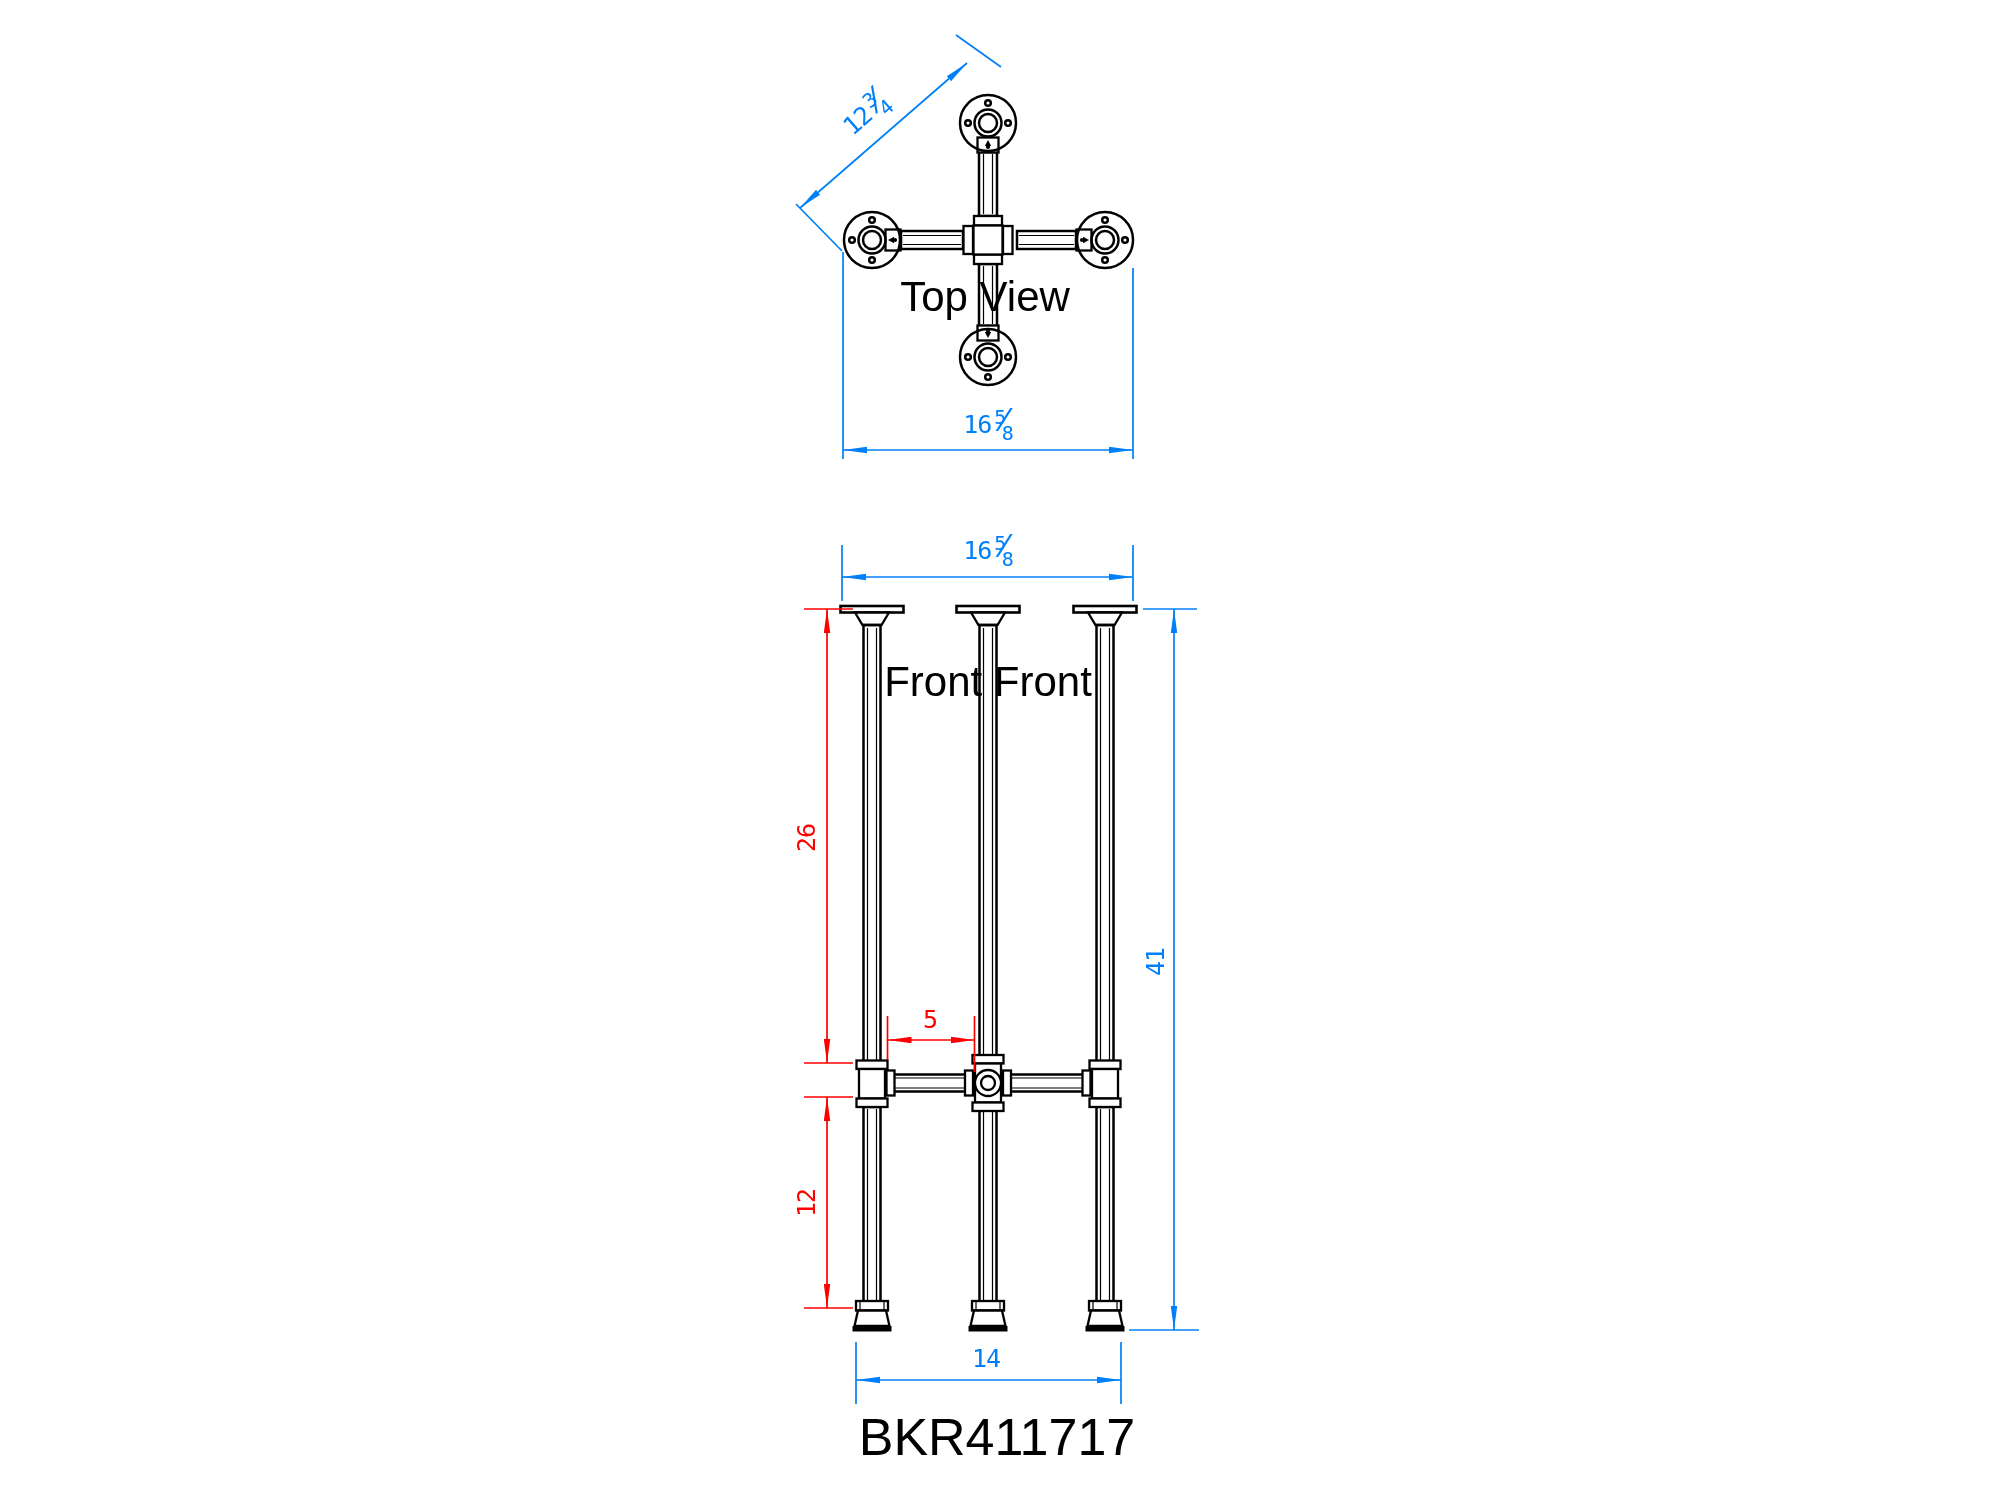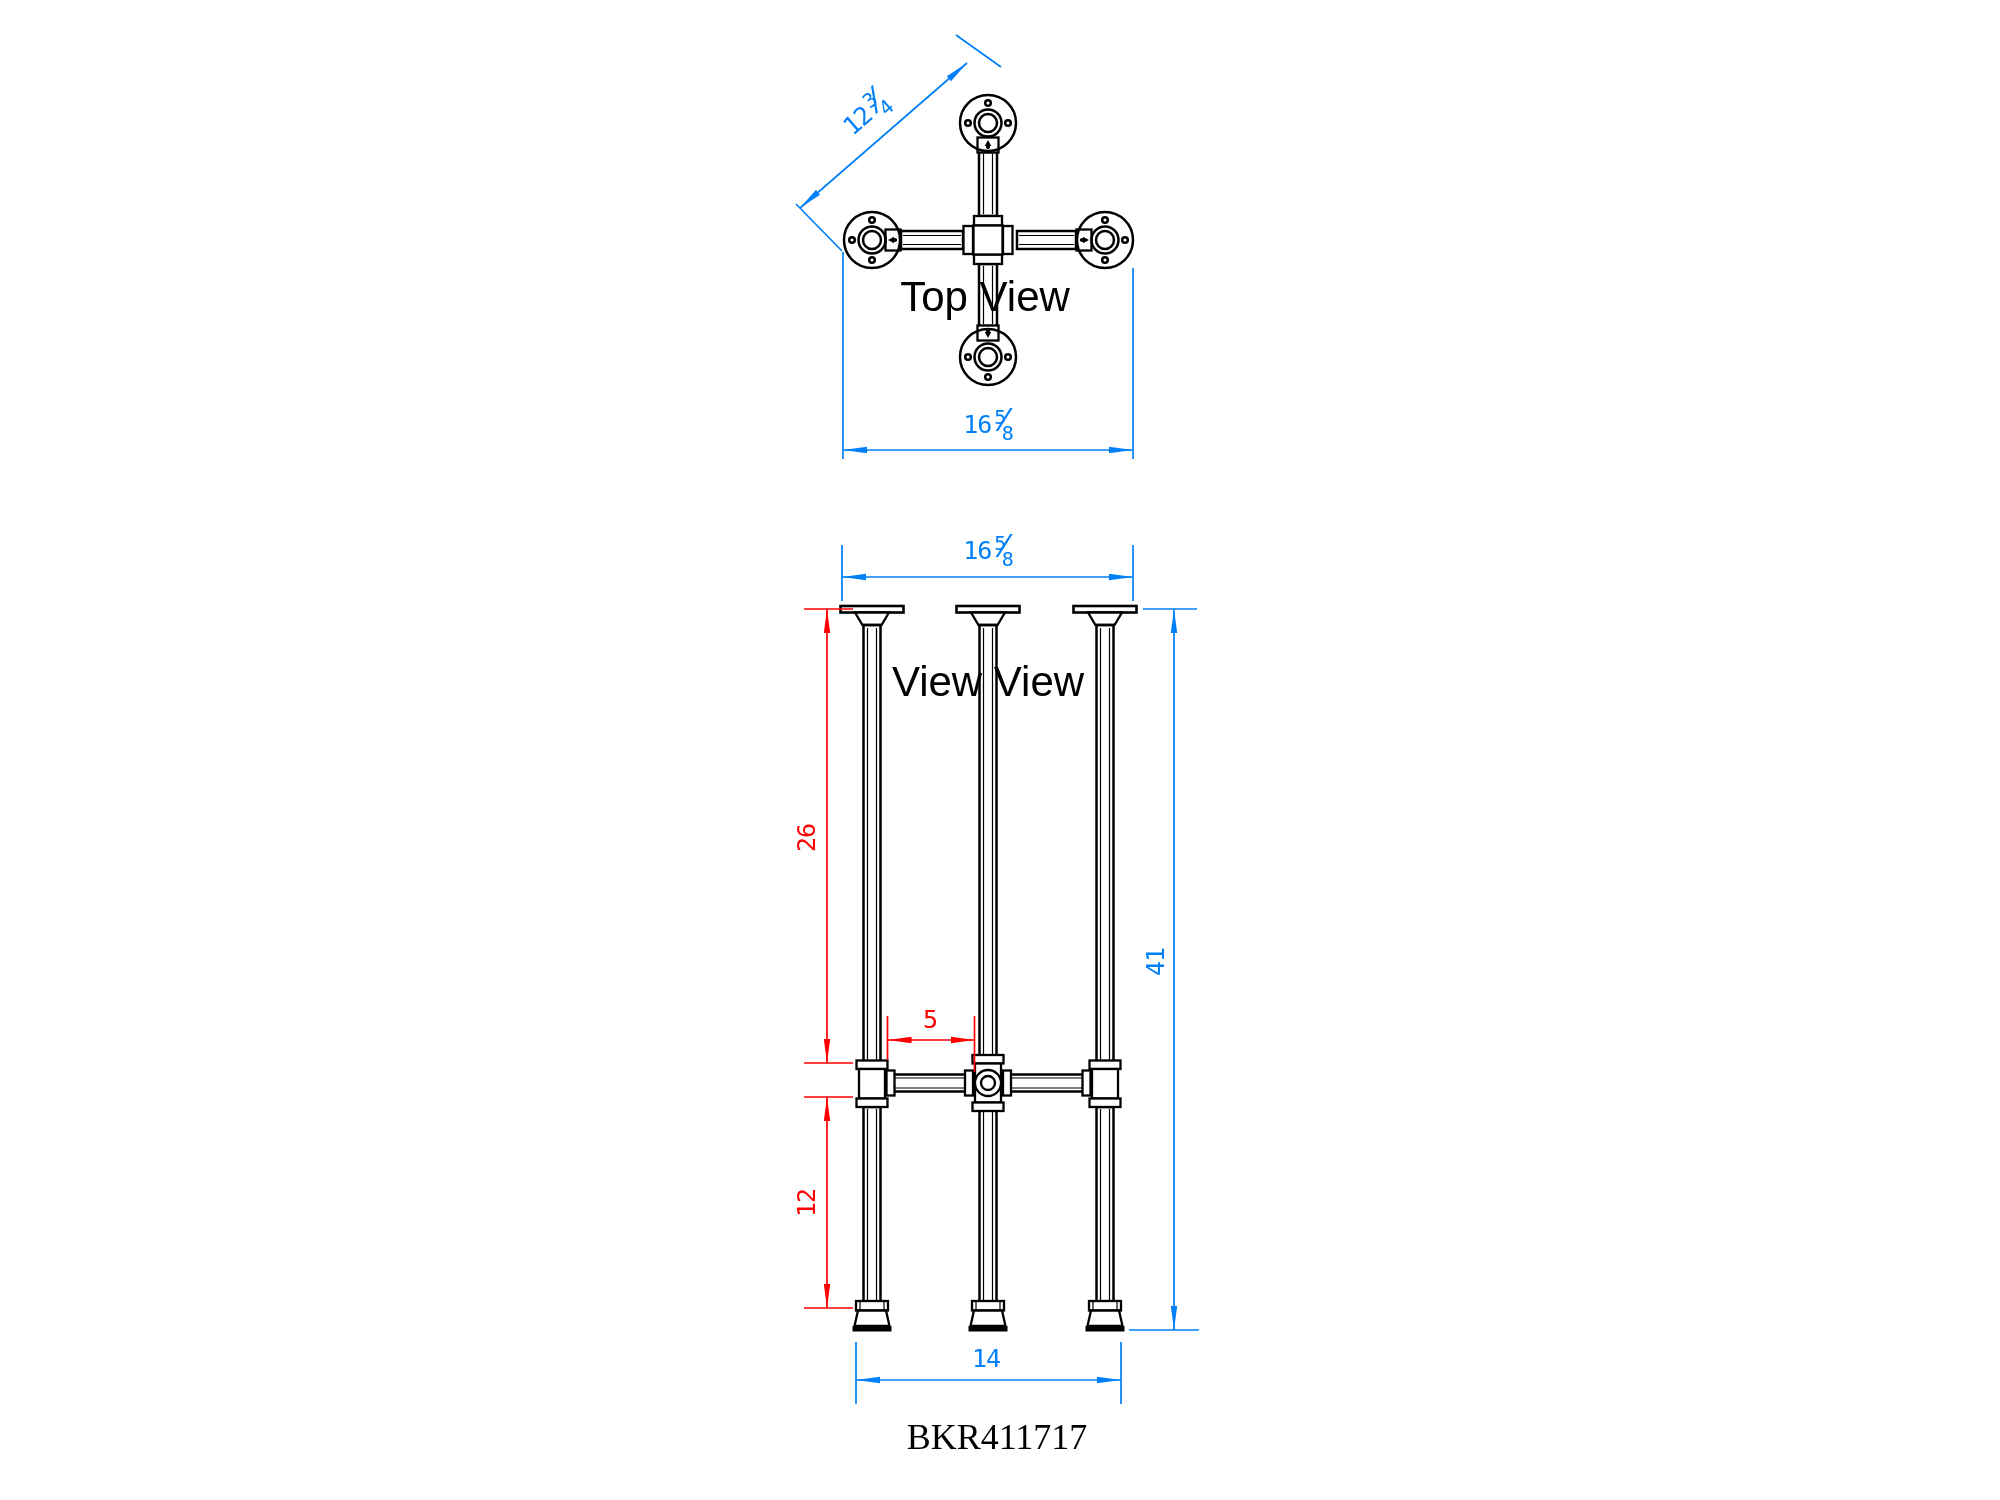--- a/index.html
+++ b/index.html
@@ -25,21 +25,21 @@
   .lbl{position:absolute;transform:translate(-50%,-50%);white-space:nowrap;line-height:1;}
   .r90{transform:translate(-50%,-50%) rotate(-90deg);}
   .r41{transform:translate(-50%,-50%) rotate(-40.9deg);}
   .dimtxt{font-family:"DejaVu Sans Mono",monospace;font-size:25px;letter-spacing:-1px;}
   .blue{color:var(--blue);}
   .red{color:var(--red);}
   .num{font-size:20px;position:relative;top:-9px;margin-left:3px;}
   .den{font-size:20px;position:relative;top:7px;}
   .slash{font-size:32px;position:relative;top:-2px;margin:0 -4px;font-family:"DejaVu Sans",sans-serif;}
   .title{font-family:"Liberation Sans",sans-serif;font-size:42px;color:var(--black);}
-  .partno{font-family:Liberation Serif, serif;font-size:36px;color:var(--black);}
+  .partno{font-family:Liberation Sans, sans-serif;font-size:52px;color:var(--black);}
 </style>
 </head>
 <body>
 
 <div id="canvas">
 
   <svg id="drawing" width="2000" height="1500" viewBox="0 0 2000 1500">
     <defs>
       <marker id="arr-b" viewBox="0 0 24 8" refX="24" refY="4" markerWidth="24" markerHeight="8" markerUnits="userSpaceOnUse" orient="auto-start-reverse">
         <path d="M24,4 L0,0.8 L0,7.2 Z" fill="#0080f8"></path>
@@ -183,21 +183,21 @@
         <line x1="827" y1="1097" x2="827" y2="1308" class="dimr" marker-start="url(#arr-r)" marker-end="url(#arr-r)"></line>
         <line x1="887.5" y1="1016" x2="887.5" y2="1060" class="dimr"></line>
         <line x1="974.5" y1="1016" x2="974.5" y2="1072" class="dimr"></line>
         <line x1="887.5" y1="1040" x2="974.5" y2="1040" class="dimr" marker-start="url(#arr-r)" marker-end="url(#arr-r)"></line>
       </g>
     </g>
   </svg>
 
   <div class="lbl title" style="left:985px;top:297px;">Top View</div>
 
-  <div class="lbl title" style="left:988px;top:682px;">View View</div>
+  <div class="lbl title" style="left:988px;top:682px;">Front Front</div>
 
   <div class="lbl partno" style="left:997px;top:1437px;">BKR411717</div>
 
   <div class="lbl r41 dimtxt blue" style="left:864px;top:112px;">
     <span>12</span><span class="num">3</span><span class="slash">⁄</span><span class="den">4</span>
   </div>
 
   <div class="lbl dimtxt blue" style="left:988px;top:422px;">
     <span>16</span><span class="num">5</span><span class="slash">⁄</span><span class="den">8</span>
   </div>

